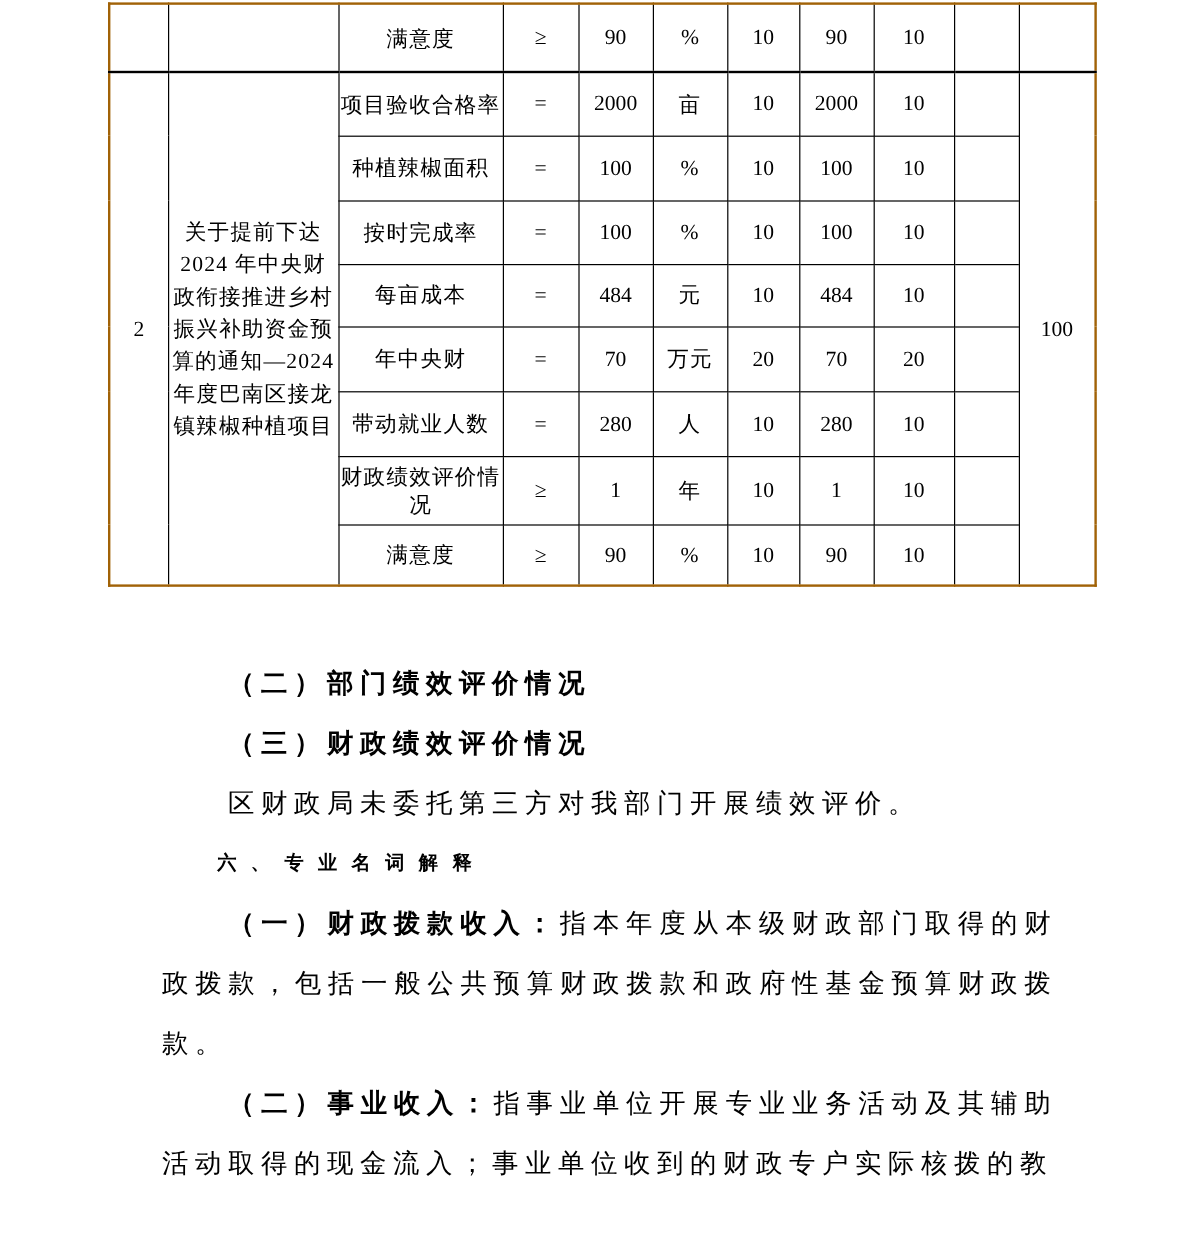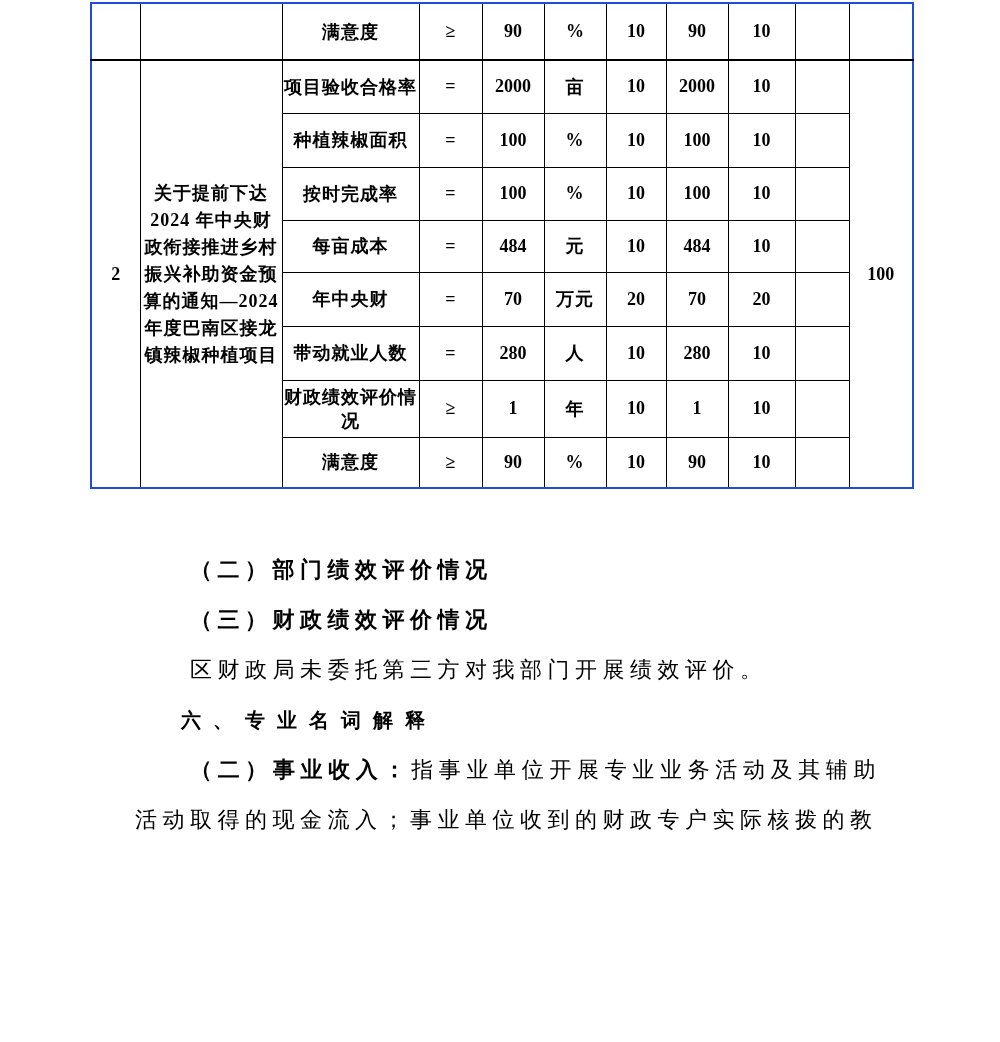--- a/index.html
+++ b/index.html
@@ -20,22 +20,21 @@
   
   .table-wrap {
     position: absolute;
     left: 90px;
     top: 2px;
   }
   table.perf {
     border-collapse: collapse;
     table-layout: fixed;
     width: 822px;
-    border: 2px solid #1d4ed8;
-    font-weight: bold;
+    border: 2px solid #a16207;
   }
   table.perf td {
     border: 1px solid #000;
     text-align: center;
     vertical-align: middle;
     font-size: 18px;
     padding: 0;
     overflow: hidden;
   }
   tr.rowA > td { border-bottom-width: 2px; }
@@ -60,23 +59,23 @@
     letter-spacing: 5.5px;
     text-align: justify;
   }
   .body-text p {
     margin: 0;
     text-indent: 55px;
   }
   .kai-bold { font-weight: bold; }
   .lead { font-weight: bold; }
   p.hei {
-    font-family: Liberation Serif, serif;
+    font-family: Liberation Mono, monospace;
     font-weight: bold;
-    font-size: 20px;
+    font-size: 16px;
     letter-spacing: 12px;
     text-indent: 46px;
   }
 </style>
 </head>
 <body>
 
 <div id="page">
 
   <div class="table-wrap">
@@ -208,16 +207,17 @@
       </tr>
     </tbody>
       </table>
   </div>
 
   <div class="body-text">
     <p class="kai-bold">（二）部门绩效评价情况</p>
     <p class="kai-bold">（三）财政绩效评价情况</p>
     <p>区财政局未委托第三方对我部门开展绩效评价。</p>
     <p class="hei">六、专业名词解释</p>
+    <p><span class="lead">（一）财政拨款收入：</span><span>指本年度从本级财政部门取得的财政拨款，包括一般公共预算财政拨款和政府性基金预算财政拨款。</span></p>
     <p><span class="lead">（二）事业收入：</span><span>指事业单位开展专业业务活动及其辅助活动取得的现金流入；事业单位收到的财政专户实际核拨的教</span></p>
   </div>
 
 </div>
 
 </body></html>

